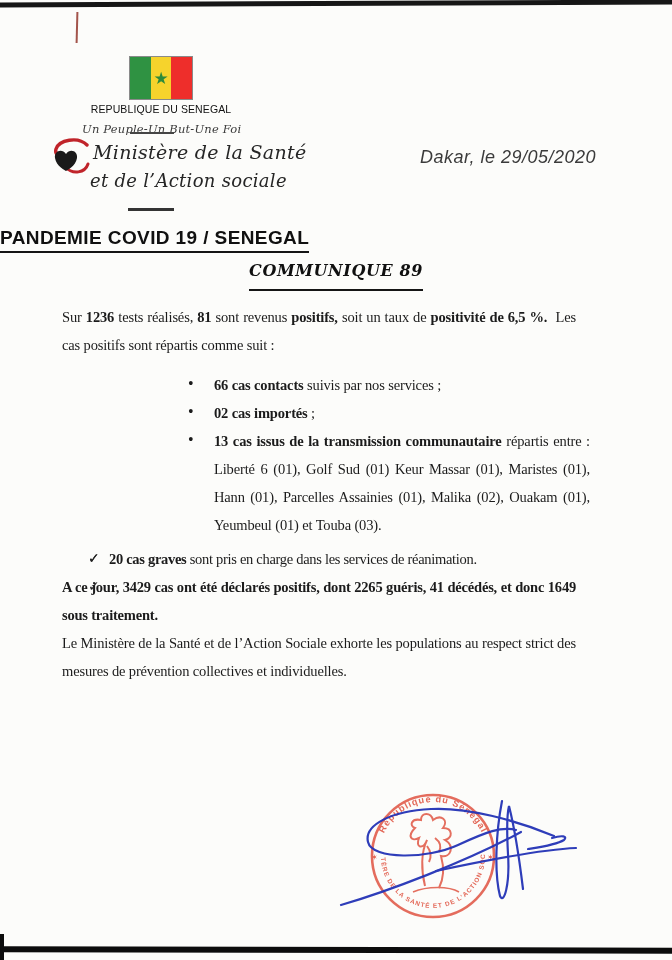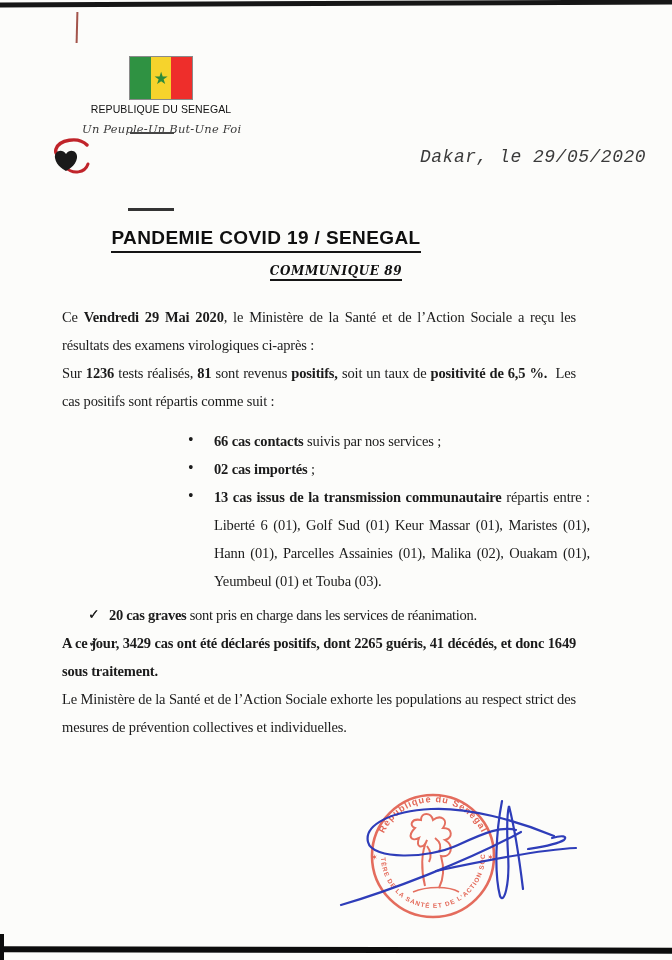--- a/index.html
+++ b/index.html
@@ -24,27 +24,27 @@
   .flag-star { color:#2e8b3a; font-size:17px; line-height:1; }
   .republic { font-family:"Liberation Sans", sans-serif; font-weight:normal; font-size:10.5px; letter-spacing:0.1px; margin-top:3px; color:#111; white-space:nowrap; }
   .motto { font-family:"DejaVu Serif", serif; font-style:italic; font-size:11.5px; margin-top:7px; color:#3a3a3a; letter-spacing:0.2px; white-space:nowrap; }
   .rule1 { position:absolute; left:130px; top:132px; width:44px; height:2px; background:#454545; }
   .rule2 { position:absolute; left:128px; top:208px; width:46px; height:2.5px; background:#343434; }
 
   .ministry-logo { position:absolute; left:50px; top:138px; }
   .ministry-text { position:absolute; left:93px; top:141px; font-family:"DejaVu Serif", serif; font-style:italic; color:#262626; }
   .ministry-l1 { font-size:19px; letter-spacing:0.3px; }
   .ministry-l2 { font-size:18px; margin-top:7px; margin-left:-3px; letter-spacing:0.3px; }
-  .dateline { position:absolute; left:420px; top:147px; font-family:Liberation Mono, monospace; font-style:italic; font-size:18px; letter-spacing:0.5px; color:#3b3b3b; }
+  .dateline { position:absolute; left:420px; top:147px; font-family:Liberation Sans, sans-serif; font-style:italic; font-size:18px; letter-spacing:0.5px; color:#3b3b3b; }
 
   
-  .title-wrap { position:absolute; top:227px; left:0; width:532px; text-align:center; }
+  .title-wrap { position:absolute; top:227px; left:0; width:532px; }
   .title-text { display:inline-block; font-family:"Liberation Sans", sans-serif; font-weight:bold; font-size:19px; letter-spacing:0.4px; color:#101010; border-bottom:2.5px solid #151515; padding-bottom:2px; }
   .subtitle-wrap { position:absolute; top:261px; left:0; width:672px; text-align:center; }
-  .subtitle-text { display:inline-block; font-family:"DejaVu Serif", serif; font-weight:bold; font-style:italic; font-size:12px; letter-spacing:0.6px; color:#101010; border-bottom:2px solid #151515; padding-bottom:1px;text-align:center; }
+  .subtitle-text { display:inline-block; font-family:"DejaVu Serif", serif; font-weight:bold; font-style:italic; font-size:16px; letter-spacing:0.6px; color:#101010; border-bottom:2px solid #151515; padding-bottom:9px;text-align:center; }
 
   
   .content { position:absolute; left:62px; top:303px; width:514px; font-size:14.5px; line-height:28px; letter-spacing:-0.15px; text-align:justify; color:#1b1b1b; }
   .content p { margin:0; }
   b { font-weight:bold; }
   ul.bullets { list-style:none; margin:12px -14px 0 0; padding:0 0 0 152px; }
   ul.bullets > li { position:relative; }
   .bullet-mark { position:absolute; left:-26px; top:-1px; font-size:16px; }
   ul.checks { list-style:none; margin:6px 0 0 0; padding:0 0 0 47px; }
   ul.checks > li { position:relative; white-space:nowrap; letter-spacing:-0.3px; }
@@ -78,32 +78,35 @@
   </div>
 
   <div class="rule1"></div>
   <div class="rule2"></div>
 
   <svg class="ministry-logo" width="42" height="44" viewBox="0 0 42 44">
     <path d="M 37,7 C 28,-2 9,2 6,11 C 4,18 13,21 20,17" fill="none" stroke="#c0242a" stroke-width="3.4" stroke-linecap="round"></path>
     <path d="M 15,29 C 23,37 35,35 38,26" fill="none" stroke="#c0242a" stroke-width="3" stroke-linecap="round"></path>
     <path d="M 16,16 C 12,10 4,13 5,20 C 6,28 16,33 16,33 C 16,33 26,28 27,20 C 28,13 20,10 16,16 Z" fill="#1a1a1a"></path>
   </svg>
+  <div class="ministry-text">
+    <div class="ministry-l1">Ministère de la Santé</div>
+    <div class="ministry-l2">et de l’Action sociale</div>
+  </div>
 
   <div class="dateline">Dakar, le 29/05/2020</div>
 
   <div class="title-wrap">
     <span class="title-text">PANDEMIE COVID 19 / SENEGAL</span>
   </div>
   <div class="subtitle-wrap">
     <span class="subtitle-text">COMMUNIQUE 89</span>
   </div>
 
   <div class="content">
-    <p><span>Ce </span><b>Vendredi 29 Mai 2020</b><span>, le Ministère de la Santé et de l’Action Sociale a reçu les résultats des examens virologiques ci-après :</span></p>
 
     <p><span>Sur </span><b>1236</b><span> tests réalisés, </span><b>81</b><span> sont revenus </span><b>positifs,</b><span> soit un taux de </span><b>positivité de 6,5 %.</b><span>&nbsp; Les cas positifs sont répartis comme suit :</span></p>
 
     <ul class="bullets">
       <li><span class="bullet-mark">•</span><b>66 cas contacts</b><span> suivis par nos services ;</span></li>
       <li><span class="bullet-mark">•</span><b>02 cas importés</b><span> ;</span></li>
       <li><span class="bullet-mark">•</span><b>13 cas issus de la transmission communautaire</b><span> répartis entre : Liberté 6 (01), Golf Sud (01) Keur Massar (01), Maristes (01), Hann (01), Parcelles Assainies (01), Malika (02), Ouakam (01), Yeumbeul (01) et Touba (03).</span></li>
     </ul>
 
     <ul class="checks">

